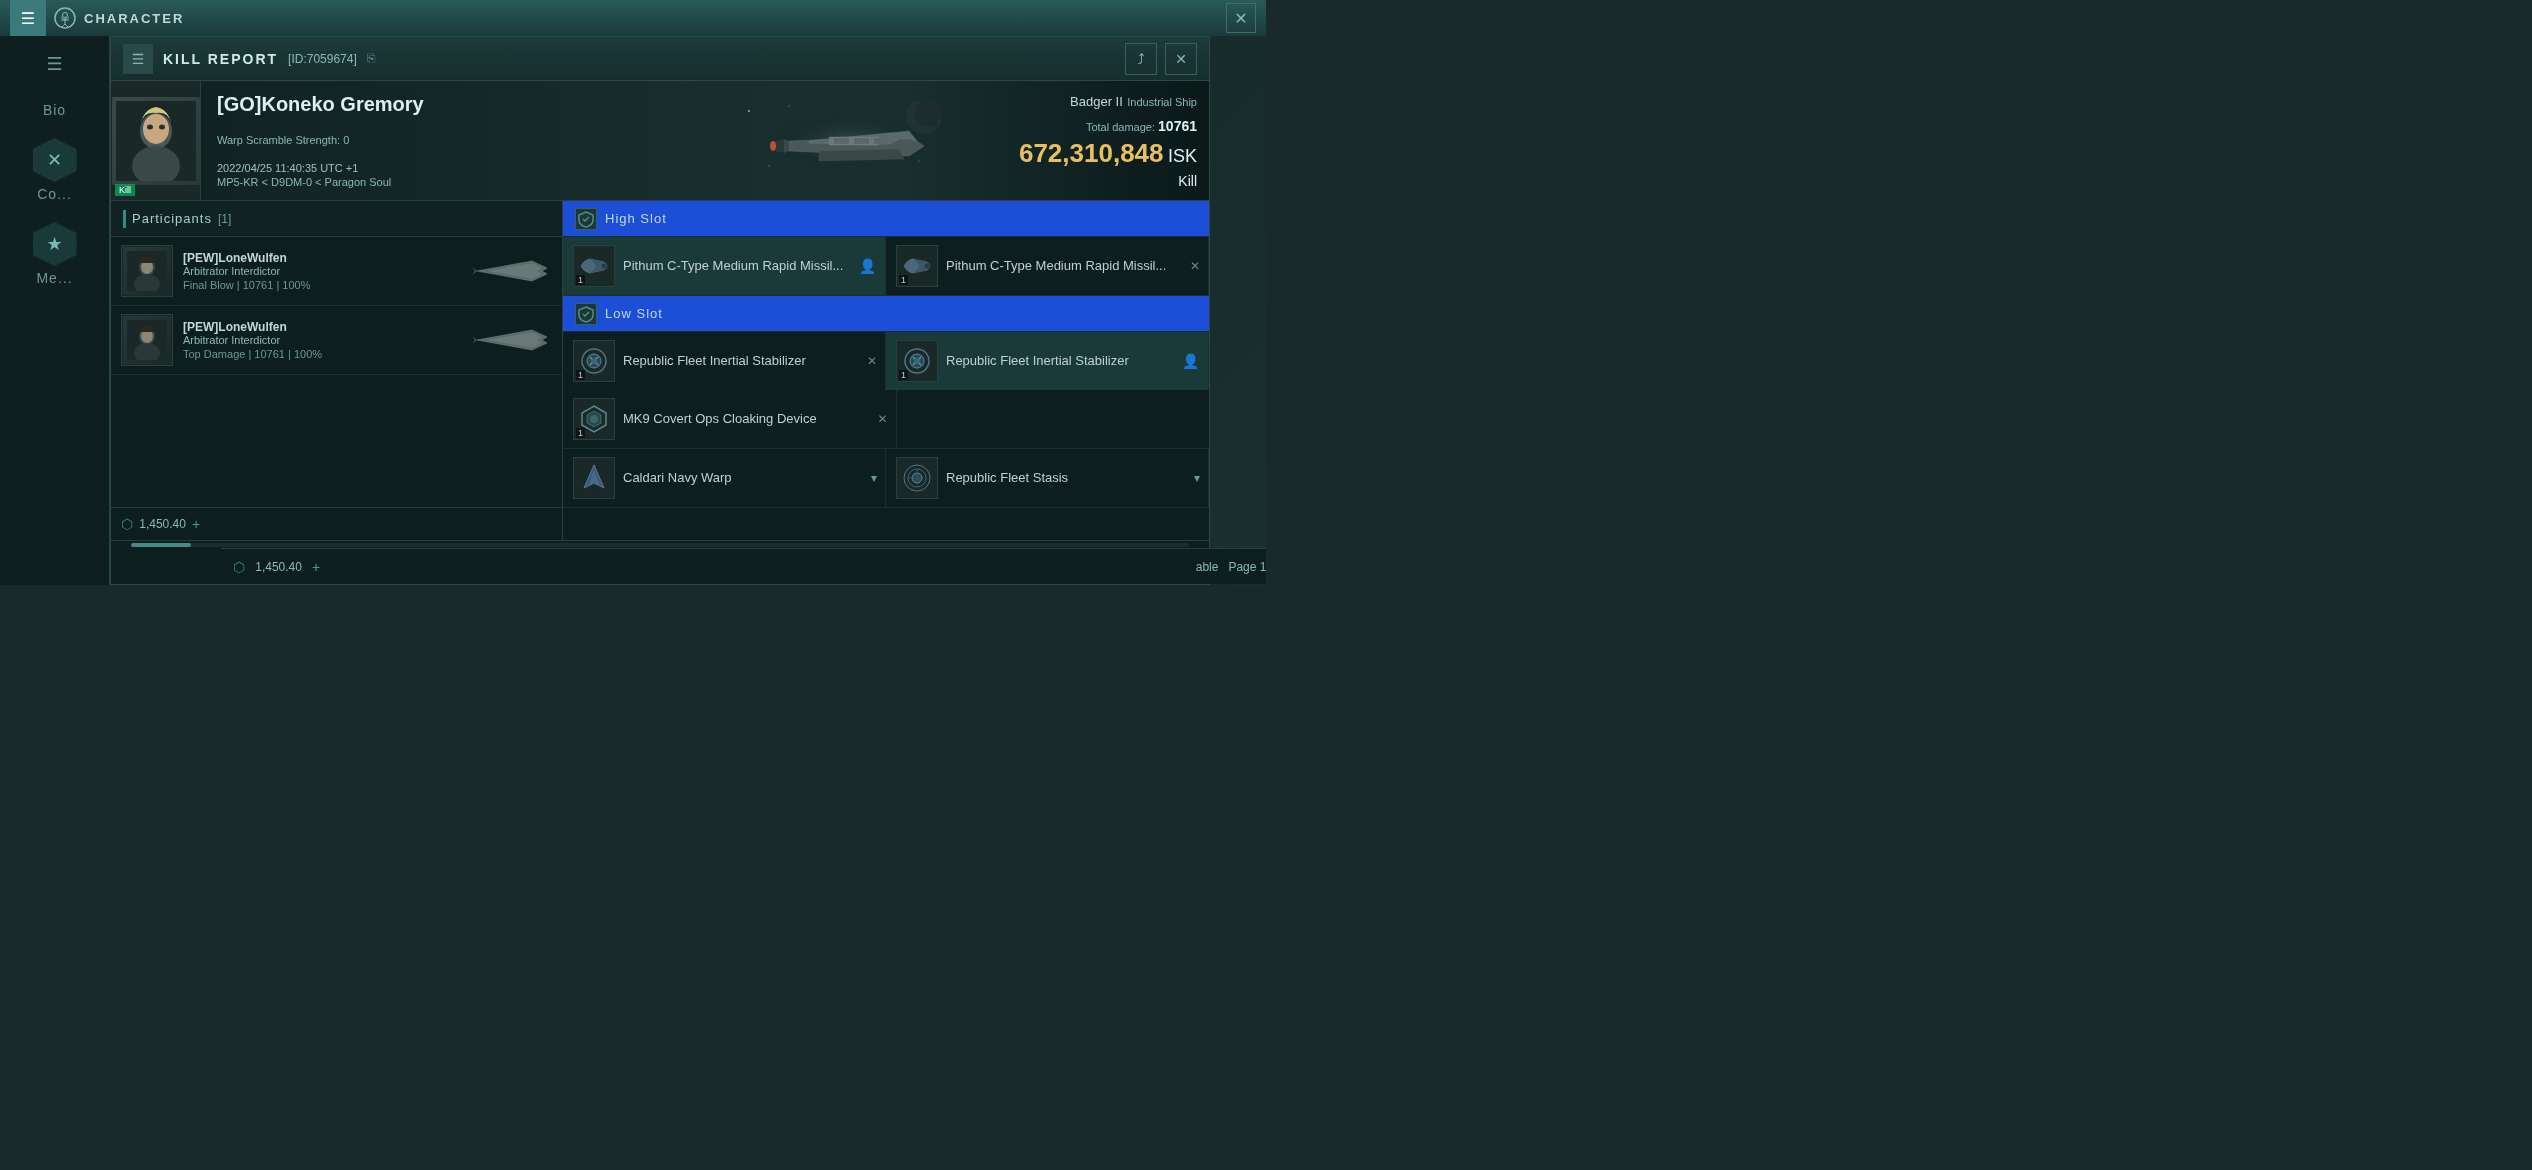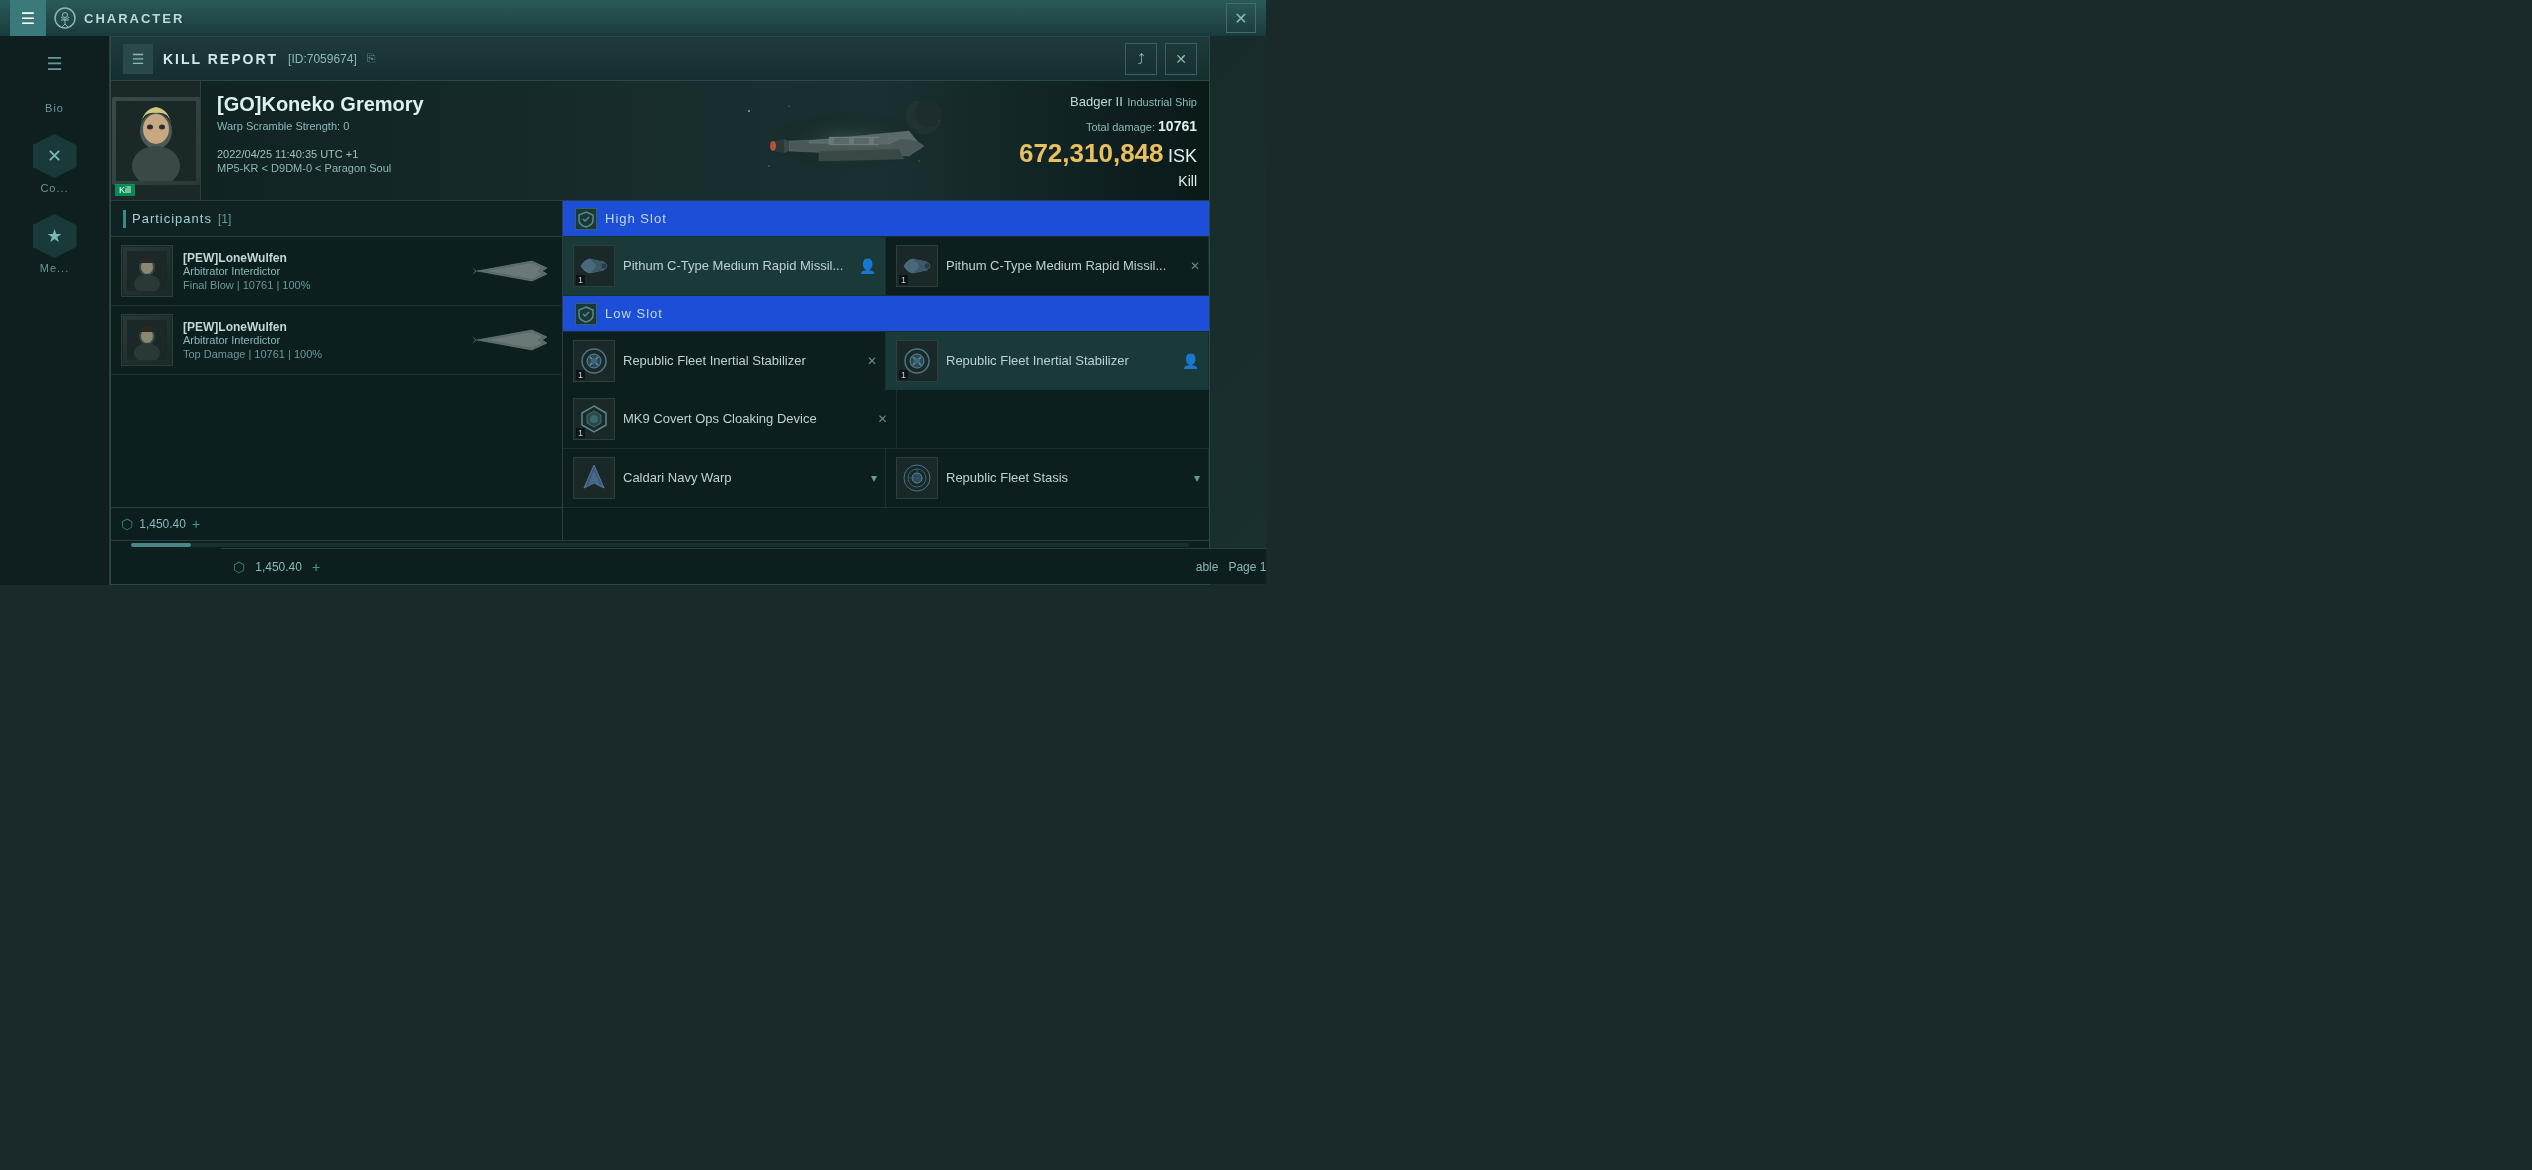--- a/index.html
+++ b/index.html
@@ -86,21 +86,21 @@
     }
     .sidebar-hex {
       width: 44px; height: 44px;
       background: #1a3a3a;
       clip-path: polygon(50% 0%, 100% 25%, 100% 75%, 50% 100%, 0% 75%, 0% 25%);
       display: flex; align-items: center; justify-content: center;
       color: #7ab8b8;
       font-size: 18px;
     }
     .sidebar-label {
-      font-size: 11px;
+      font-size: 14px;
       color: #6a9898;
       text-align: center;
       letter-spacing: 1px;
     }
 
     
     .kill-report-panel {
       position: absolute;
       left: 110px;
       top: 36px;
@@ -193,21 +193,21 @@
       padding: 1px 4px;
     }
     .victim-info {
       padding: 12px 16px;
       flex: 1;
     }
     .victim-name {
       color: #e0f0f0;
       font-size: 20px;
       font-weight: 600;
-      margin-bottom: 4px;
+      margin-bottom: 18px;
     }
     .victim-scramble {
       color: #8ab8b8;
       font-size: 11px;
       margin-bottom: 16px;
     }
     .victim-date {
       color: #a0c0c0;
       font-size: 11px;
       margin-bottom: 2px;

